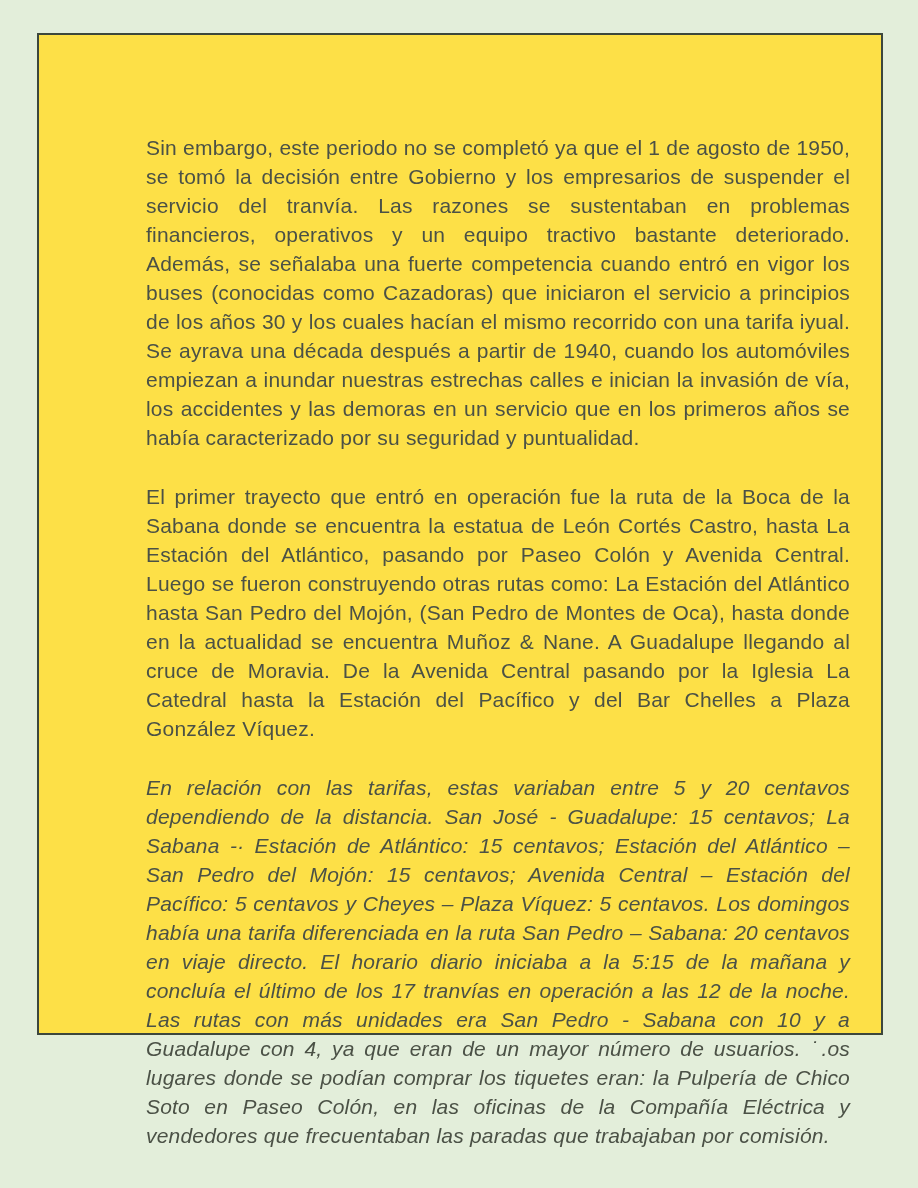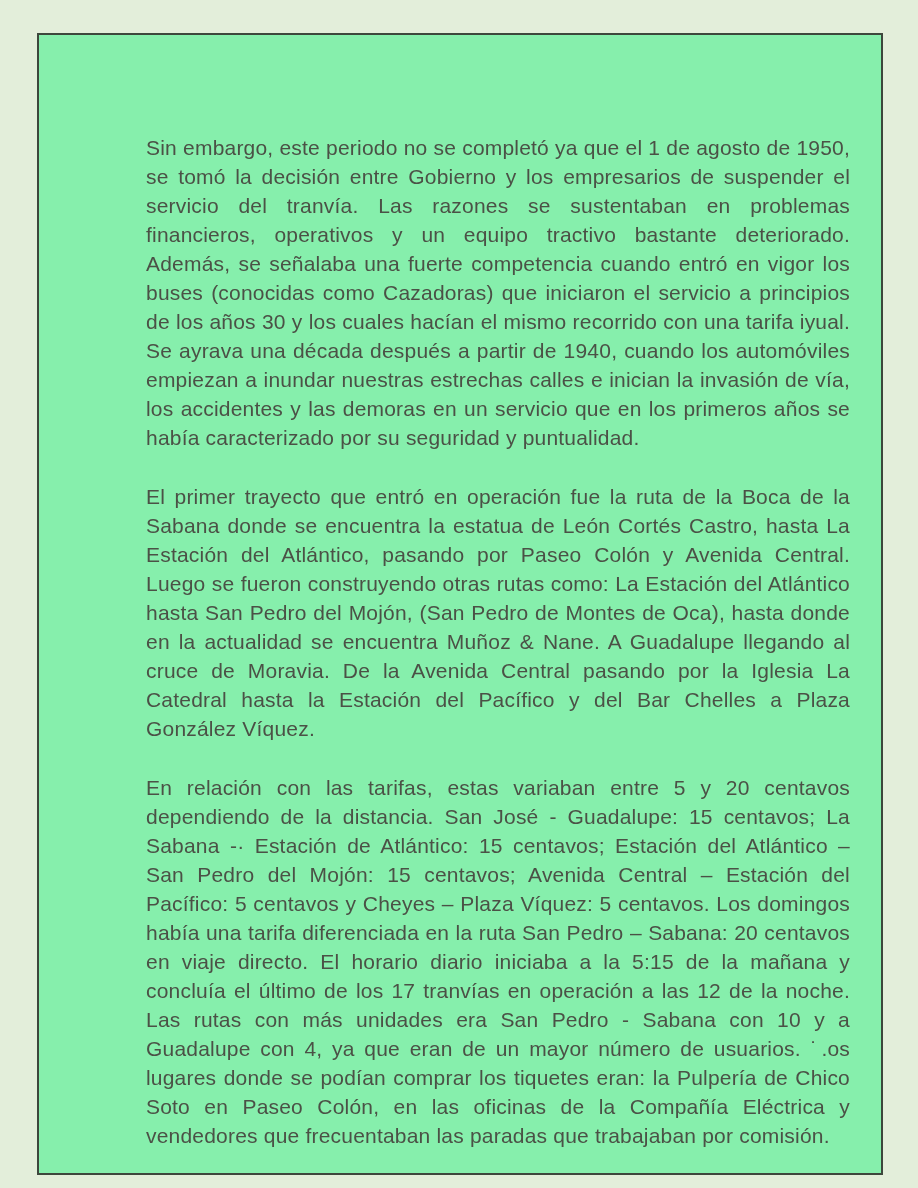--- a/index.html
+++ b/index.html
@@ -12,42 +12,43 @@
     background: #e3eeda;
     position: relative;
     overflow: hidden;
     font-family: "Liberation Sans", sans-serif;
   }
   .page-frame {
     position: absolute;
     left: 37px;
     top: 33px;
     width: 846px;
-    height: 1142px;
+    height: 1002px;
     border: 2px solid #3d473c;
     box-sizing: border-box;
-    background: #86efac;
+    background: #fde047;
   }
   .text-block {
     position: absolute;
     left: 107px;
     top: 98px;
     width: 704px;
   }
   .text-block p {
     margin: 0 0 30px 0;
     font-size: 21px;
     line-height: 29px;
     letter-spacing: 0.2px;
     color: #4b5146;
     text-align: justify;
     text-justify: inter-word;
   }
   .text-block p:last-child {
     margin-bottom: 0;
+    font-style: italic;
   }
 </style>
 </head>
 <body>
 
 <div class="page-frame">
   <div class="text-block">
     <p>Sin embargo, este periodo no se completó ya que el 1 de agosto de 1950, se tomó la decisión entre Gobierno y los empresarios de suspender el servicio del tranvía. Las razones se sustentaban en problemas financieros, operativos y un equipo tractivo bastante deteriorado. Además, se señalaba una fuerte competencia cuando entró en vigor los buses (conocidas como Cazadoras) que iniciaron el servicio a principios de los años 30 y los cuales hacían el mismo recorrido con una tarifa iyual. Se ayrava una década después a partir de 1940, cuando los automóviles empiezan a inundar nuestras estrechas calles e inician la invasión de vía, los accidentes y las demoras en un servicio que en los primeros años se había caracterizado por su seguridad y puntualidad.</p>
     <p>El primer trayecto que entró en operación fue la ruta de la Boca de la Sabana donde se encuentra la estatua de León Cortés Castro, hasta La Estación del Atlántico, pasando por Paseo Colón y Avenida Central. Luego se fueron construyendo otras rutas como: La Estación del Atlántico hasta San Pedro del Mojón, (San Pedro de Montes de Oca), hasta donde en la actualidad se encuentra Muñoz &amp; Nane. A Guadalupe llegando al cruce de Moravia. De la Avenida Central pasando por la Iglesia La Catedral hasta la Estación del Pacífico y del Bar Chelles a Plaza González Víquez.</p>
     <p>En relación con las tarifas, estas variaban entre 5 y 20 centavos dependiendo de la distancia. San José  - Guadalupe: 15 centavos; La Sabana -· Estación de Atlántico: 15 centavos; Estación del Atlántico – San Pedro del Mojón: 15 centavos; Avenida Central – Estación del Pacífico: 5 centavos y Cheyes – Plaza Víquez: 5 centavos. Los domingos había una tarifa diferenciada en la ruta San Pedro – Sabana: 20 centavos en viaje directo. El horario diario iniciaba a la 5:15 de la mañana y concluía el último de los 17 tranvías en operación a las 12 de la noche. Las rutas con más unidades era San Pedro - Sabana con 10 y a Guadalupe con 4, ya que eran de un mayor número de usuarios. ˙.os lugares donde se podían comprar los tiquetes eran: la Pulpería de Chico Soto en Paseo Colón, en las oficinas de la Compañía Eléctrica y vendedores que frecuentaban las paradas que trabajaban por comisión.</p>

